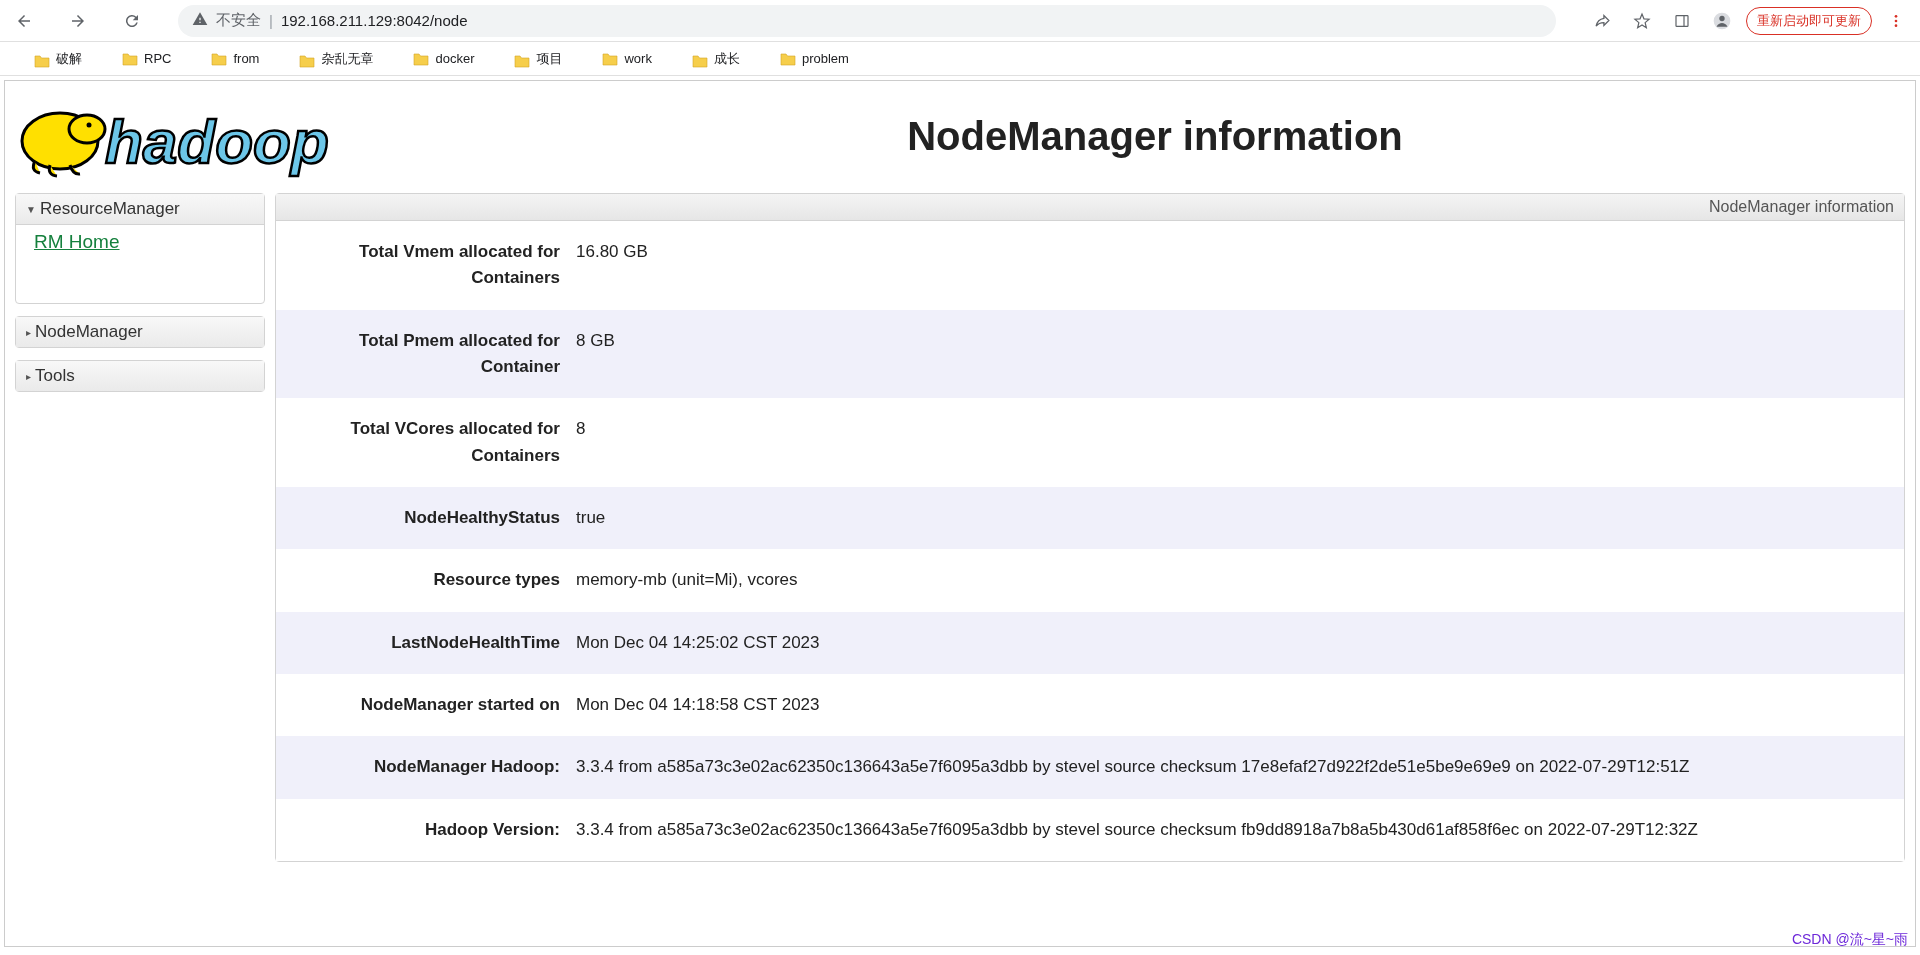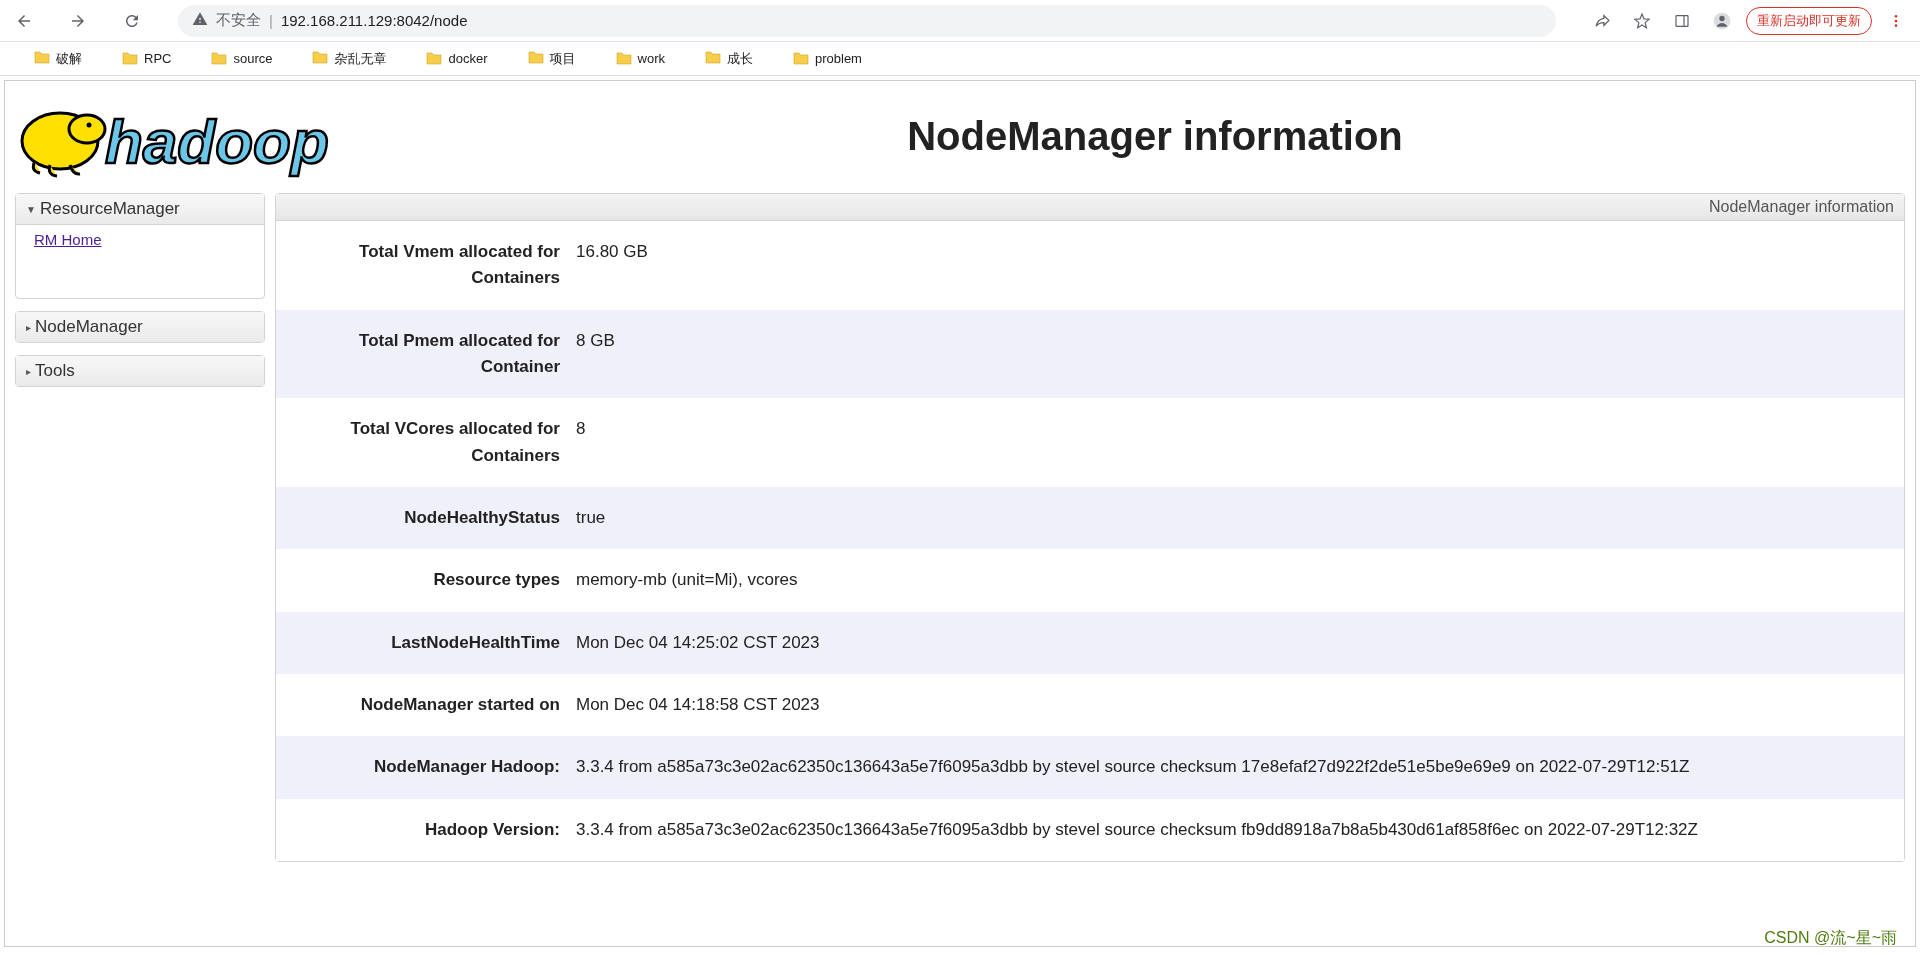--- a/index.html
+++ b/index.html
@@ -7,43 +7,43 @@
 .browser-chrome { height: 42px; display: flex; align-items: center; padding: 0 8px; gap: 22px; border-bottom: 1px solid #e0e0e0; }
 .nav-btn { width: 32px; height: 32px; display: flex; align-items: center; justify-content: center; border-radius: 50%; cursor: pointer; color: #5f6368; font-size: 18px; }
 .address-bar { flex: 1; height: 32px; border-radius: 16px; background: #f1f3f4; display: flex; align-items: center; padding: 0 14px; margin: 0 8px; font-size: 15px; color: #202124; gap: 8px; }
 .warn-icon { color: #5f6368; font-size: 14px; }
 .insecure { color: #5f6368; }
 .url-divider { color: #9aa0a6; }
 .chrome-right { display: flex; align-items: center; gap: 8px; }
 .chrome-icon { width: 32px; height: 32px; display: flex; align-items: center; justify-content: center; color: #5f6368; cursor: pointer; border-radius: 50%; }
 .update-btn { border: 1px solid #d93025; color: #d93025; padding: 4px 10px; border-radius: 14px; font-size: 13px; cursor: pointer; font-family: Liberation Serif, serif; }
 .bookmarks-bar { height: 34px; display: flex; align-items: center; padding: 0 12px; gap: 18px; border-bottom: 1px solid #e0e0e0; }
-.bookmark { display: flex; align-items: flex-start; gap: 6px; font-size: 13px; color: #202124; cursor: pointer; padding-left: 22px; }
+.bookmark { display: flex; align-items: flex-end; gap: 6px; font-size: 13px; color: #202124; cursor: pointer; padding-left: 22px; }
 .folder-icon { width: 16px; height: 14px; display: inline-block; }
 .page { border: 1px solid #ccc; margin: 4px; height: calc(100vh - 88px); overflow: auto; }
 .header { display: flex; align-items: center; padding: 10px 10px 2px 10px; }
 .logo { width: 370px; height: 90px; margin-right: 20px; }
 .page-title { flex: 1; text-align: center; font-size: 40px; font-weight: 700; color: #222; }
 .content { display: flex; padding: 10px; gap: 10px; }
 .sidebar { width: 250px; display: flex; flex-direction: column; gap: 12px; }
 .panel { border: 1px solid #d3d3d3; border-radius: 4px; }
 .panel-header { background: linear-gradient(#f8f8f8, #eaeaea); border-bottom: 1px solid #d3d3d3; padding: 5px 10px; font-size: 17px; color: #333; display: flex; align-items: center; gap: 4px; cursor: pointer; }
 .panel-header .tri { font-size: 10px; color: #555; }
 .panel-body { padding: 6px 10px 50px 18px; }
-.panel-body a { color: #4c1d95; text-decoration: underline; font-size: 15px; }
+.panel-body a { color: #15803d; text-decoration: underline; font-size: 19px; }
 .collapsed .panel-header { border-bottom: none; }
 .main { flex: 1; border: 1px solid #d3d3d3; border-radius: 4px; }
 .main-header { background: linear-gradient(#f4f4f4, #e6e6e6); padding: 4px 10px; font-size: 16px; color: #555; text-align: right; border-bottom: 1px solid #d3d3d3; }
 .info-table { width: 100%; border-collapse: collapse; }
 .info-table tr:nth-child(even) { background: #f0f0fa; }
 .info-table tr:nth-child(odd) { background: #fff; }
 .info-table td { padding: 18px 8px; font-size: 17px; vertical-align: top; line-height: 1.55; }
 .info-table td.label { width: 292px; text-align: right; font-weight: 700; color: #222; }
 .info-table td.value { color: #222; padding-left: 8px; }
-.watermark { position: fixed; bottom: 6px; right: 23px; font-size: 16px; color: #4d7c0f; }
+.watermark { position: fixed; bottom: 6px; right: 12px; font-size: 14px; color: #6d28d9; }
 </style>
 </head>
 <body>
 
 <div class="browser-chrome">
   <div class="nav-btn">
     <svg width="18" height="18" viewBox="0 0 24 24">
         <path d="M20 11H7.8l5.6-5.6L12 4l-8 8 8 8 1.4-1.4L7.8 13H20z" fill="#5f6368"></path>
       </svg>
   </div>
@@ -113,21 +113,21 @@
     <div class="bookmark">
       <span class="folder-icon"><svg width="16" height="14" viewBox="0 0 16 14">
           <path d="M1 2h5l1.5 2H15v9H1z" fill="#f6ce4b" stroke="#d4a626" stroke-width="0.6"></path>
         </svg></span>
       <span>RPC</span>
     </div>
     <div class="bookmark">
       <span class="folder-icon"><svg width="16" height="14" viewBox="0 0 16 14">
           <path d="M1 2h5l1.5 2H15v9H1z" fill="#f6ce4b" stroke="#d4a626" stroke-width="0.6"></path>
         </svg></span>
-      <span>source</span>
+      <span>from</span>
     </div>
     <div class="bookmark">
       <span class="folder-icon"><svg width="16" height="14" viewBox="0 0 16 14">
           <path d="M1 2h5l1.5 2H15v9H1z" fill="#f6ce4b" stroke="#d4a626" stroke-width="0.6"></path>
         </svg></span>
       <span>杂乱无章</span>
     </div>
     <div class="bookmark">
       <span class="folder-icon"><svg width="16" height="14" viewBox="0 0 16 14">
           <path d="M1 2h5l1.5 2H15v9H1z" fill="#f6ce4b" stroke="#d4a626" stroke-width="0.6"></path>

